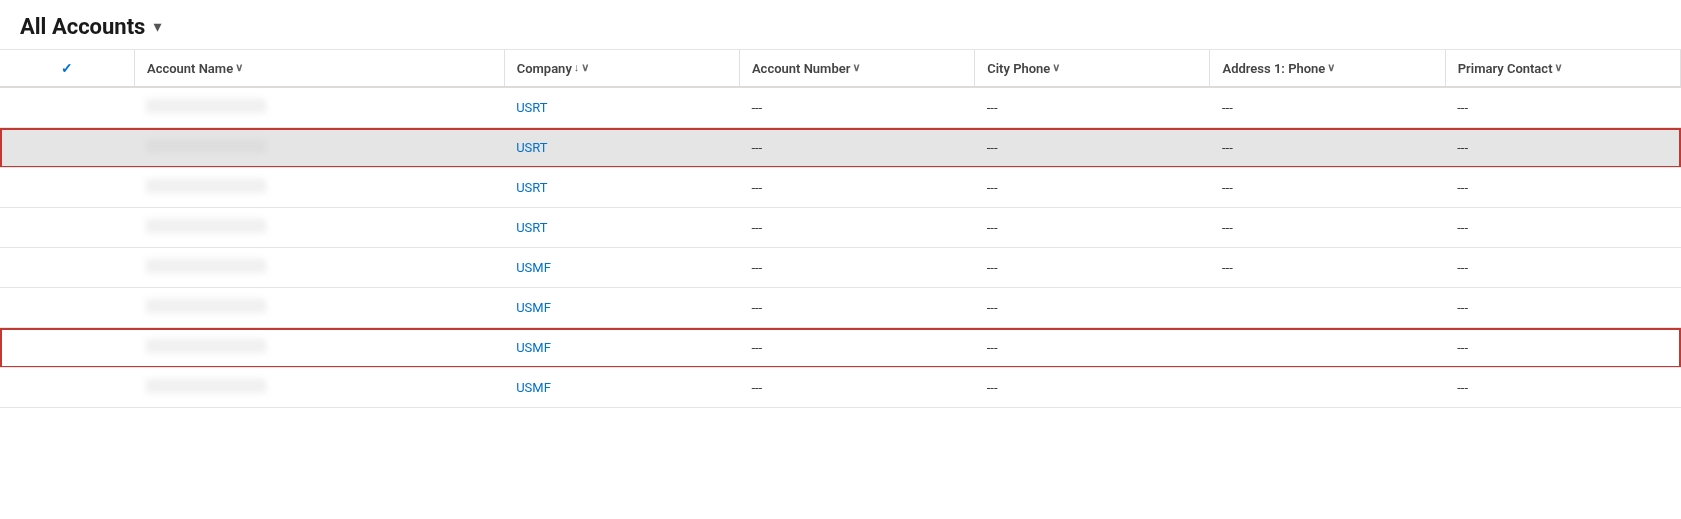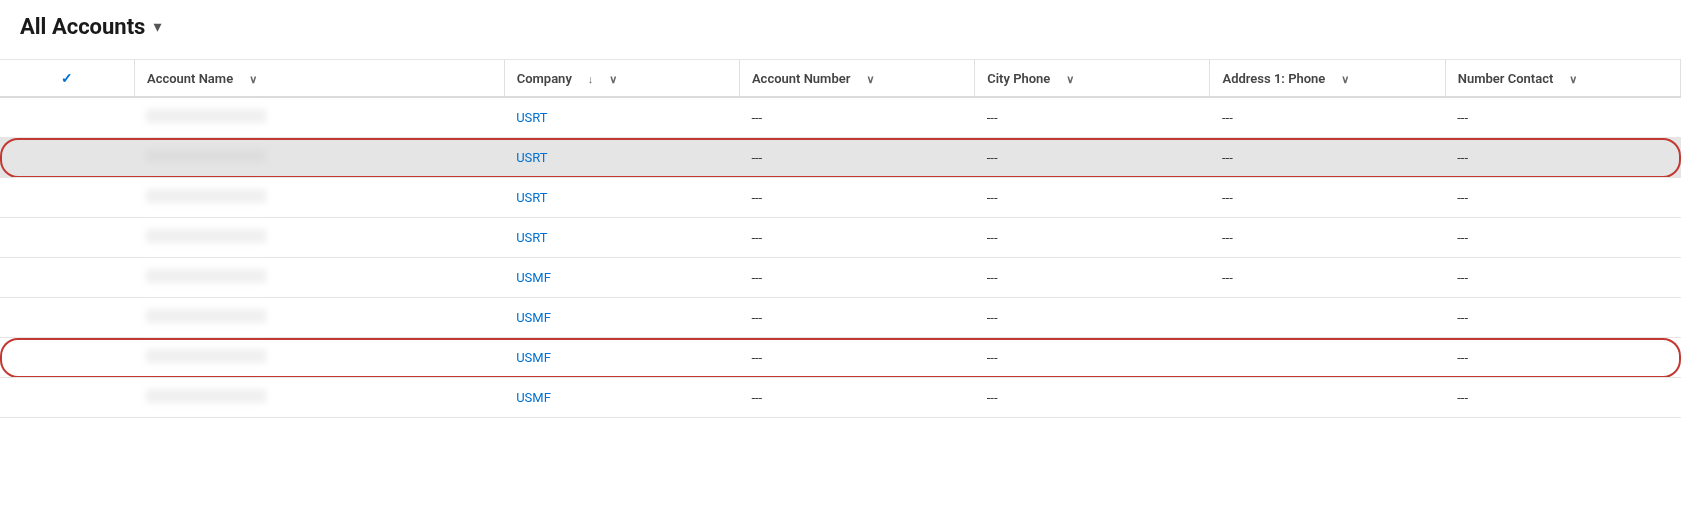--- a/index.html
+++ b/index.html
@@ -4,21 +4,21 @@
   <style>
     * { box-sizing: border-box; margin: 0; padding: 0; }
     body {
       font-family: -apple-system, BlinkMacSystemFont, 'Segoe UI', Roboto, sans-serif;
       background: #fff;
       color: #333;
       font-size: 14px;
     }
 
     .page-header {
-      padding: 14px 20px 20px 20px;
+      padding: 14px 20px 10px 20px;
       border-bottom: 1px solid #e5e5e5;
       display: flex;
       align-items: center;
     }
 
     .page-title {
       font-size: 22px;
       font-weight: 700;
       color: #1a1a1a;
     }
@@ -65,32 +65,31 @@
 
     .col-account-name { width: 22%; }
     .col-company { width: 14%; }
     .col-account-number { width: 14%; }
     .col-main-phone { width: 14%; }
     .col-address-city { width: 14%; }
     .col-primary-contact { width: 14%; }
 
     .th-label {
       display: inline-flex;
-      align-items: flex-end;
-      gap: 16px;
+      align-items: flex-start;
+      gap: 2px;
     }
 
     .sort-icon {
       font-size: 11px;
       color: #666;
     }
 
     tbody tr {
       border-bottom: 1px solid #e5e5e5;
-      border-radius: 18px;
     }
 
     tbody td {
       padding: 11px 12px;
       font-size: 13px;
       color: #333;
       vertical-align: middle;
     }
 
     tbody td:first-child {
@@ -174,21 +173,21 @@
           </span>
         </th>
         <th class="col-address-city">
           <span class="th-label">
             <span>Address 1: Phone</span>
             <span class="sort-icon">∨</span>
           </span>
         </th>
         <th class="col-primary-contact">
           <span class="th-label">
-            <span>Number Contact</span>
+            <span>Primary Contact</span>
             <span class="sort-icon">∨</span>
           </span>
         </th>
       </tr>
     </thead>
     <tbody id="table-body">
     <tr>
           <td></td>
           <td><span class="blur-cell" style="display:inline-block;width:120px;height:14px;background:#ccc;border-radius:2px;opacity:0.3;"></span></td>
           <td><a class="link-text">USRT</a></td>

